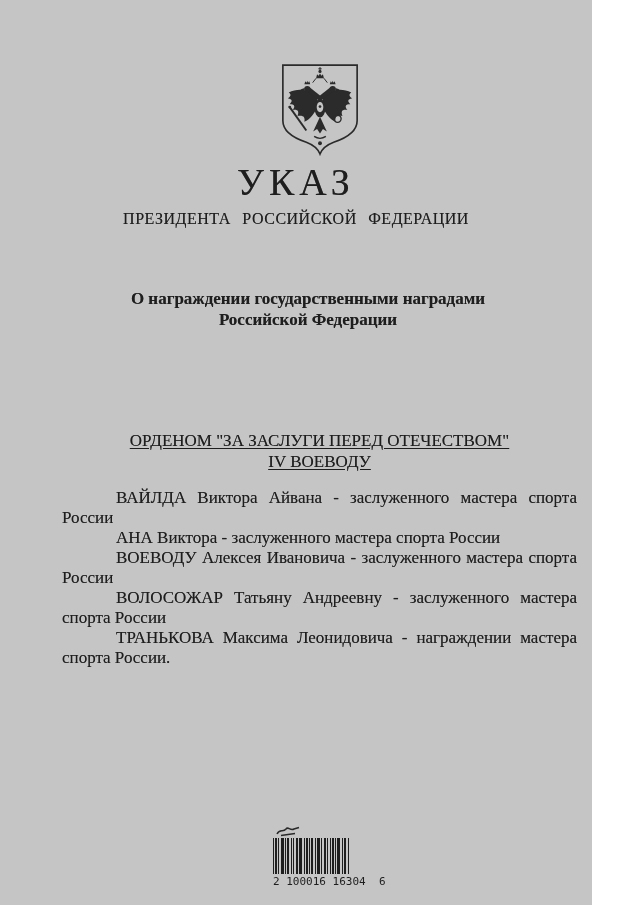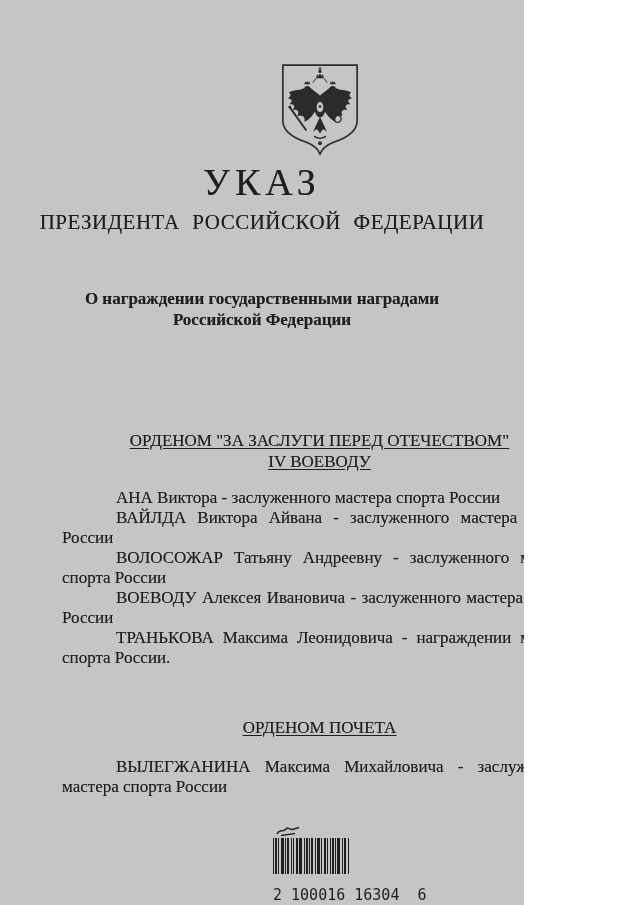--- a/index.html
+++ b/index.html
@@ -1,36 +1,36 @@
 <!DOCTYPE html>
 <html style="--bg: #c5c5c6; --ink: #1e1e1e;"><head>
 <meta charset="utf-8">
 <style>
   :root { --bg:#c5c5c6; --ink:#1e1e1e; }
   html,body { margin:0; padding:0; }
   .page {
-    position:relative; width:524px; height:905px;
+    position:relative; width:592px; height:905px;
     background:var(--bg); color:var(--ink);
     font-family:"Liberation Serif","DejaVu Serif",serif;
     overflow:hidden;
     text-shadow:0 0 0.4px rgba(30,30,30,.55);
     text-decoration:underline;
   }
   .coat { position:absolute; left:277px; top:62px; width:86px; height:98px; }
   .title {
     position:absolute; top:160px; left:0; width:100%; margin:0;
     text-align:center; font-size:38px; font-weight:400; letter-spacing:5px;
   }
   .subtitle {
     position:absolute; top:210px; left:0; width:100%;
-    text-align:center; font-size:21px; letter-spacing:0.5px; word-spacing:7px;
+    text-align:center; font-size:16px; letter-spacing:0.5px; word-spacing:7px;
   }
   .subject {
     position:absolute; top:288px; left:0; width:100%;
-    text-align:center; font-weight:700; font-size:17px; line-height:21px;
+    text-align:center; font-weight:700; font-size:17px; line-height:21px;padding-left:12px;
   }
   .preamble {
     position:absolute; top:350px; left:62px; width:515px; margin:0;
     font-weight:700; font-size:17px; line-height:21.5px;
     text-align:justify; text-indent:54px;
   }
   .section { position:absolute; left:62px; width:515px; }
   .section-1 { top:430px; }
   .section-2 { top:717px; }
   .sec-heading {
@@ -39,22 +39,22 @@
   .section-2 .sec-heading { margin-bottom:19px; }
   .sec-heading span { text-decoration:underline; text-underline-offset:2px; }
   .entry {
     margin:0; font-size:17px; line-height:20px;
     text-align:justify; text-indent:54px;
   }
   .barcode { position:absolute; left:273px; top:826px; width:110px; text-shadow:none; }
   .squiggle { display:block; margin-left:2px; }
   .bars { display:block; margin-top:1px; }
   .digits {
-    font-family:"DejaVu Sans Mono",monospace; font-size:15px; letter-spacing:0;
-    white-space:pre; margin-top:12px; color:var(--ink);
+    font-family:"DejaVu Sans Mono",monospace; font-size:11px; letter-spacing:0;
+    white-space:pre; margin-top:1px; color:var(--ink);
   }
 </style>
 </head>
 <body>
 
 <div class="page">
 
   <div class="coat">
     <svg viewBox="0 0 88 100" width="86" height="98" aria-hidden="true">
       <path d="M6 3 H82 V60 C82 72 70 78 58 82 C50 85 46 89 44 94 C42 89 38 85 30 82 C18 78 6 72 6 60 Z" fill="none" stroke="#2b2b2b" stroke-width="1.7"></path>
@@ -109,33 +109,27 @@
     <div>О награждении государственными наградами</div>
     <div>Российской Федерации</div>
   </div>
 
 
   <div class="section section-1">
     <div class="sec-heading">
       <span>ОРДЕНОМ "ЗА ЗАСЛУГИ ПЕРЕД ОТЕЧЕСТВОМ"</span><br>
       <span>IV ВОЕВОДУ</span>
     </div>
+    <p class="entry">ВАЙЛДА Виктора Айвана - заслуженного мастера спорта России</p>
     <p class="entry">АНА Виктора - заслуженного мастера спорта России</p>
-    <p class="entry">ВАЙЛДА Виктора Айвана - заслуженного мастера спорта России</p>
+    <p class="entry">ВОЕВОДУ Алексея Ивановича - заслуженного мастера спорта России</p>
     <p class="entry">ВОЛОСОЖАР Татьяну Андреевну - заслуженного мастера спорта России</p>
-    <p class="entry">ВОЕВОДУ Алексея Ивановича - заслуженного мастера спорта России</p>
     <p class="entry">ТРАНЬКОВА Максима Леонидовича - награждении мастера спорта России.</p>
   </div>
 
-  <div class="section section-2">
-    <div class="sec-heading">
-      <span>ОРДЕНОМ ПОЧЕТА</span>
-    </div>
-    <p class="entry">ВЫЛЕГЖАНИНА Максима Михайловича - заслуженного мастера спорта России</p>
-  </div>
 
   <div class="barcode">
     <svg class="squiggle" width="26" height="11" viewBox="0 0 26 11" aria-hidden="true">
       <path d="M2 8 C5 2, 8 7, 11 3 C13 0, 15 5, 19 3 L24 1.5 M6 9.5 L20 7.5" stroke="#2a2a2a" stroke-width="1.5" fill="none"></path>
     </svg>
     <svg class="bars" width="77" height="36" viewBox="0 0 77 36" aria-hidden="true">
         <rect x="0" y="0" width="1" height="36" fill="#1e1e1e"></rect>
         <rect x="2" y="0" width="2" height="36" fill="#1e1e1e"></rect>
         <rect x="5" y="0" width="1" height="36" fill="#1e1e1e"></rect>
         <rect x="8" y="0" width="3" height="36" fill="#1e1e1e"></rect>

